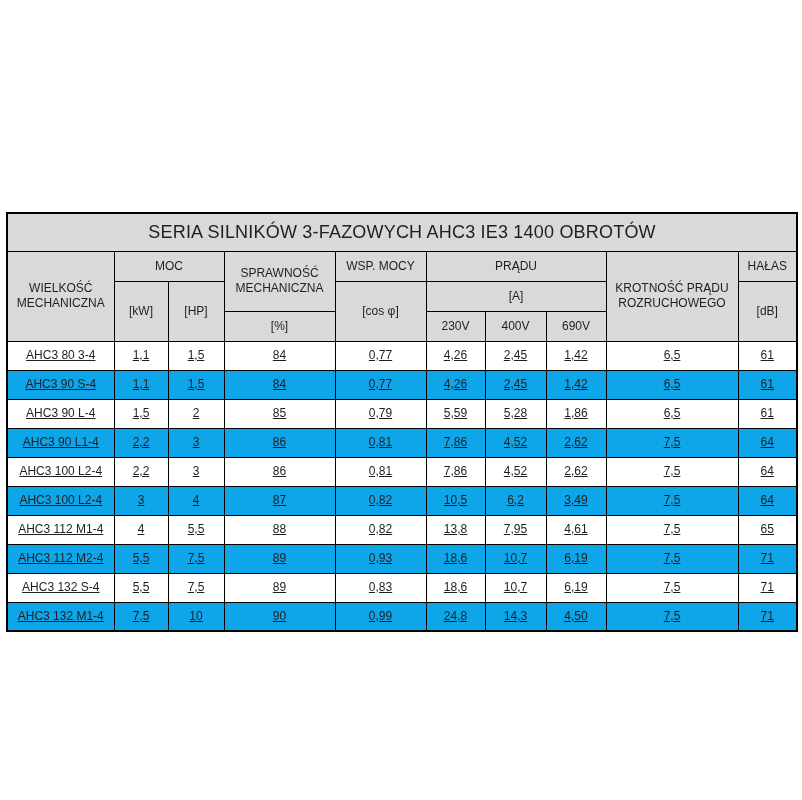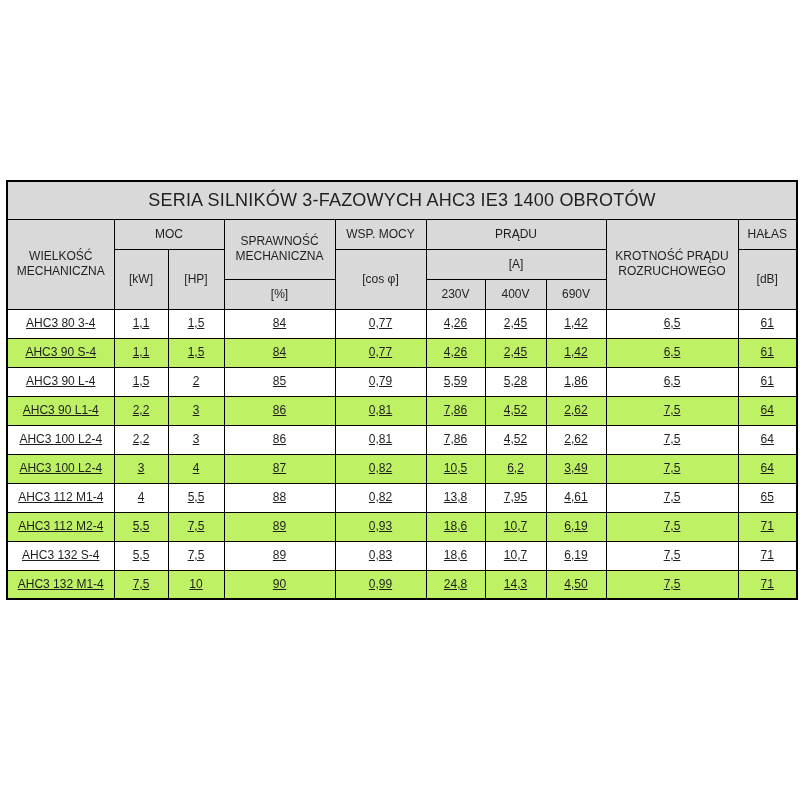--- a/index.html
+++ b/index.html
@@ -8,21 +8,21 @@
     background: #ffffff;
     width: 802px;
     height: 800px;
     font-family: "Liberation Sans", sans-serif;
     color: #1f1f1f;
     position: relative;
   }
   table.motor-table {
     position: absolute;
     left: 6px;
-    top: 180px;
+    top: 212px;
     width: 790px;
     border-collapse: collapse;
     table-layout: fixed;
     border: 2px solid #000;
   }
   .motor-table th, .motor-table td {
     border: 1px solid #000;
     text-align: center;
     vertical-align: middle;
     padding: 0 2px;
@@ -33,21 +33,21 @@
   }
   .title-row { height: 38px; }
   .title-row th {
     font-size: 18px;
     letter-spacing: 0.2px;
     background: #d9d9d9;
   }
   .hdr-row { height: 30px; }
   .hdr-row th { background: #d9d9d9; }
   .data-row { height: 29px; text-decoration: underline; }
-  .data-row.alt td { background: #bef264; }
+  .data-row.alt td { background: #0ea5e9; }
   .data-row td { background: #ffffff; }
 </style>
 </head>
 <body>
 
 <table class="motor-table">
   <colgroup>
     <col style="width:107px">
     <col style="width:54px">
     <col style="width:56px">

